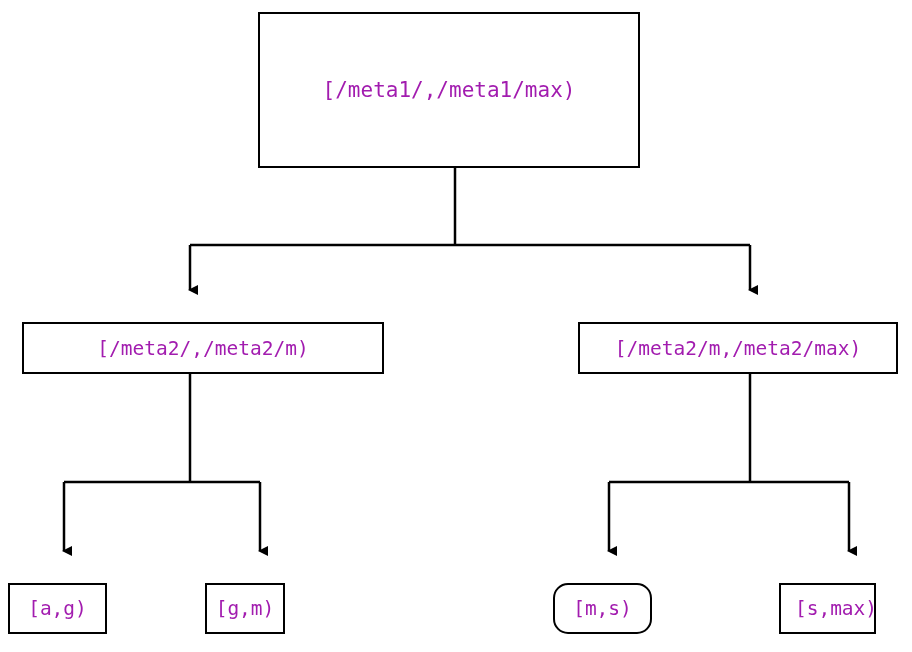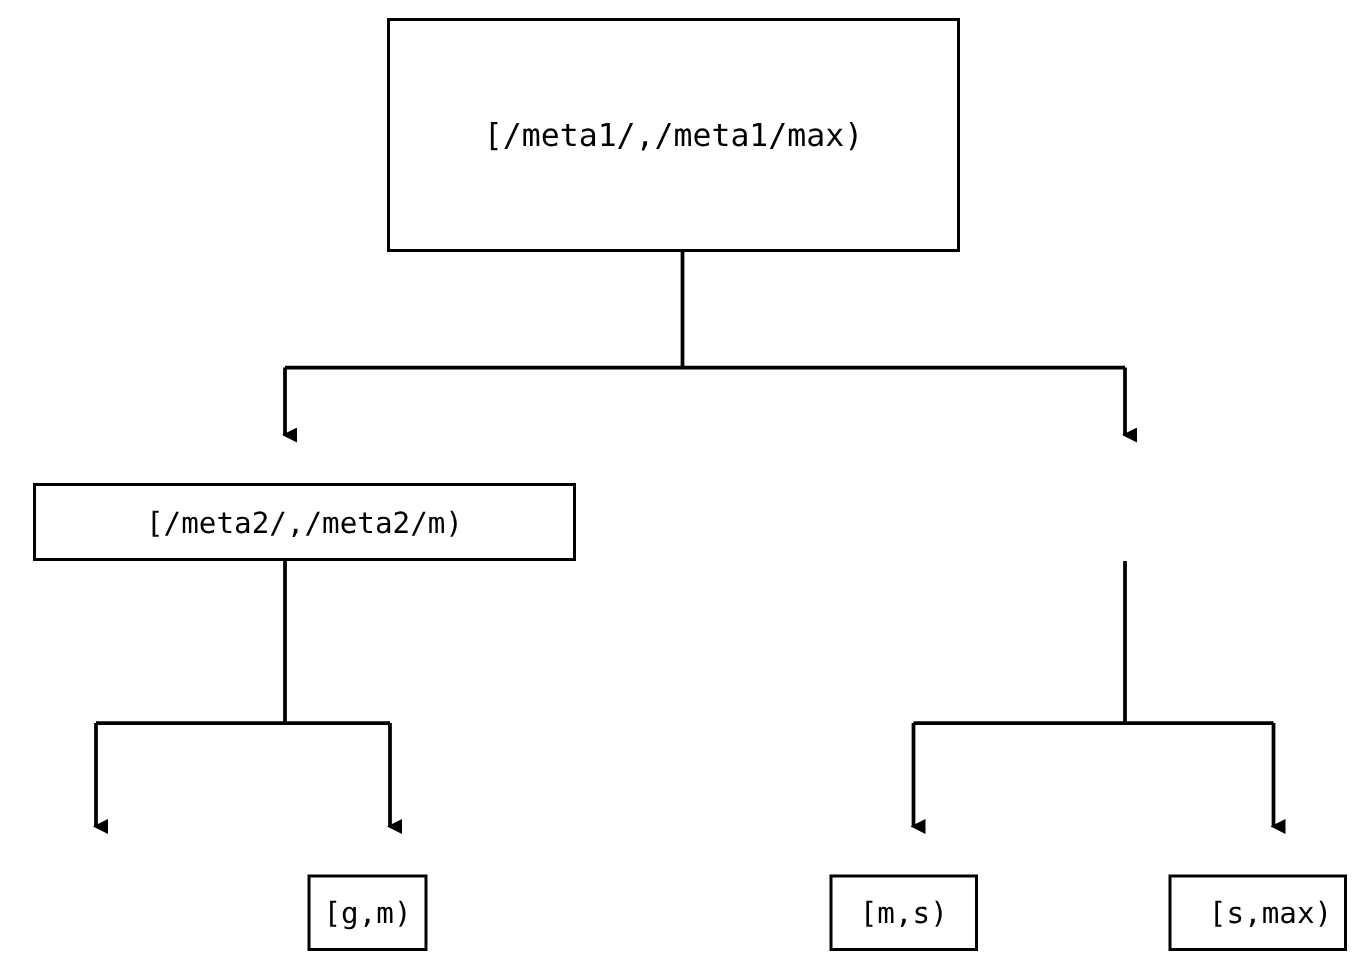--- a/index.html
+++ b/index.html
@@ -17,21 +17,21 @@
     font-family: "DejaVu Sans Mono", "Liberation Mono", monospace;
   }
   .node {
     position: absolute;
     box-sizing: border-box;
     border: 2.5px solid #000000;
     background: #ffffff;
     display: flex;
     align-items: center;
     justify-content: center;
-    color: #000000;
+    color: #a21caf;
     letter-spacing: 0px;
     white-space: pre;
   }
   .node-root {
     left: 258px;
     top: 12px;
     width: 382px;
     height: 156px;
     font-size: 21px;
   }
@@ -49,22 +49,22 @@
     height: 52px;
     font-size: 19.5px;
   }
   .node-leaf {
     top: 583px;
     height: 51px;
     font-size: 19.5px;
   }
   .leaf-ag   { left: 8px;   width: 99px; }
   .leaf-gm   { left: 205px; width: 80px; }
-  .leaf-ms   { left: 553px; width: 99px; }
-  .leaf-smax { left: 779px; width: 119px; padding-left: 17px; }
+  .leaf-ms   { left: 553px; width: 99px; border-radius: 15px; }
+  .leaf-smax { left: 779px; width: 97px; padding-left: 17px; }
 
   .edges {
     position: absolute;
     left: 0;
     top: 0;
     width: 912px;
     height: 652px;
     pointer-events: none;
   }
 </style>
@@ -99,21 +99,23 @@
       <path d="M 609 482 L 849 482" stroke="#000000" stroke-width="2.5" fill="none"></path>
       <path d="M 609 482 L 609 551" stroke="#000000" stroke-width="2.5" fill="none" marker-end="url(#arrowDown)"></path>
       <path d="M 849 482 L 849 551" stroke="#000000" stroke-width="2.5" fill="none" marker-end="url(#arrowDown)"></path>
     </g>
   </svg>
 
   <div class="node node-root">[/meta1/,/meta1/max)</div>
 
   <div class="node node-mid-left">[/meta2/,/meta2/m)</div>
 
+  <div class="node node-mid-right">[/meta2/m,/meta2/max)</div>
 
+  <div class="node node-leaf leaf-ag">[a,g)</div>
 
   <div class="node node-leaf leaf-gm">[g,m)</div>
 
   <div class="node node-leaf leaf-ms">[m,s)</div>
 
   <div class="node node-leaf leaf-smax">[s,max)</div>
 
 </div>
 
 </body></html>

